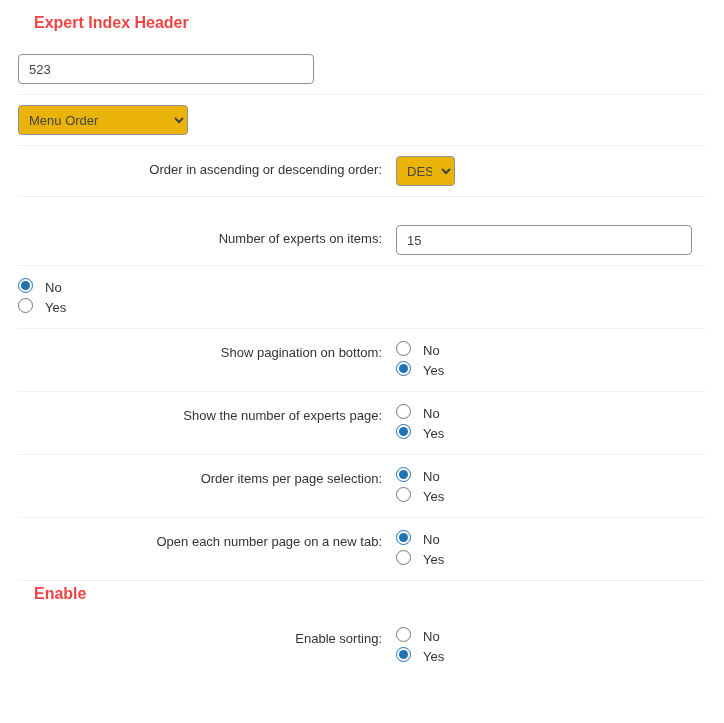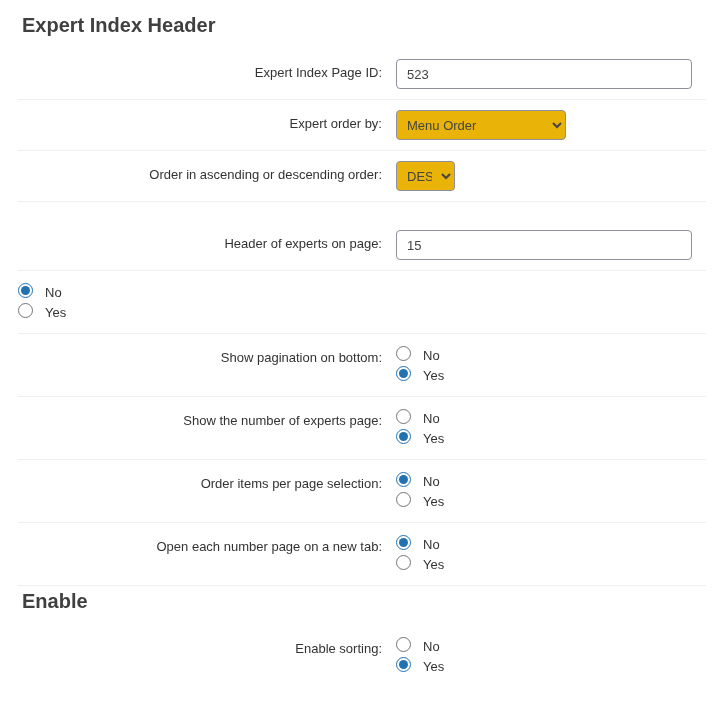--- a/index.html
+++ b/index.html
@@ -6,24 +6,24 @@
   body {
     margin: 0;
     padding: 10px 18px;
     font-family: Verdana, Geneva, sans-serif;
     font-size: 13px;
     color: #333;
     background: #fff;
     width: 724px;
   }
   h2 {
-    font-size: 20px;
+    font-size: 16px;
     font-weight: bold;
-    color: #404040;
-    margin: 4px 0 12px 4px;
+    color: #ef4444;
+    margin: 4px 0 12px 16px;
   }
   .row {
     display: flex;
     align-items: flex-start;
     padding: 10px 0;
     border-bottom: 1px solid #f0f0f0;
   }
   .row.noborder { border-bottom: none; }
   .label {
     flex: 0 0 378px;
@@ -72,48 +72,46 @@
   }
   .radio-line span { color: #333; }
   .gap { height: 18px; }
 </style>
 </head>
 <body>
 
 <h2>Expert Index Header</h2>
 
 <div class="row">
-  <div class="label">Expert Index Page ID:</div>
   <div class="control">
     <input type="text" value="523" style="">
   </div>
 </div>
 
 <div class="row">
-  <div class="label">Expert order by:</div>
   <div class="control">
     <select class="wide">
       <option>Menu Order</option>
     </select>
   </div>
 </div>
 
 <div class="row">
   <div class="label">Order in ascending or descending order:</div>
   <div class="control">
     <select class="narrow">
       <option>DESC</option>
     </select>
   </div>
 </div>
 
 <div class="gap"></div>
 
 <div class="row">
-  <div class="label">Header of experts on page:</div>
+  <div class="label">Number of experts on items:</div>
   <div class="control">
     <input type="text" value="15" style="">
   </div>
 </div>
 
 <div class="row">
   <div class="control radio-group">
     <label class="radio-line">
         <input type="radio" name="pag_top" checked="" style="">
         <span>No</span>

